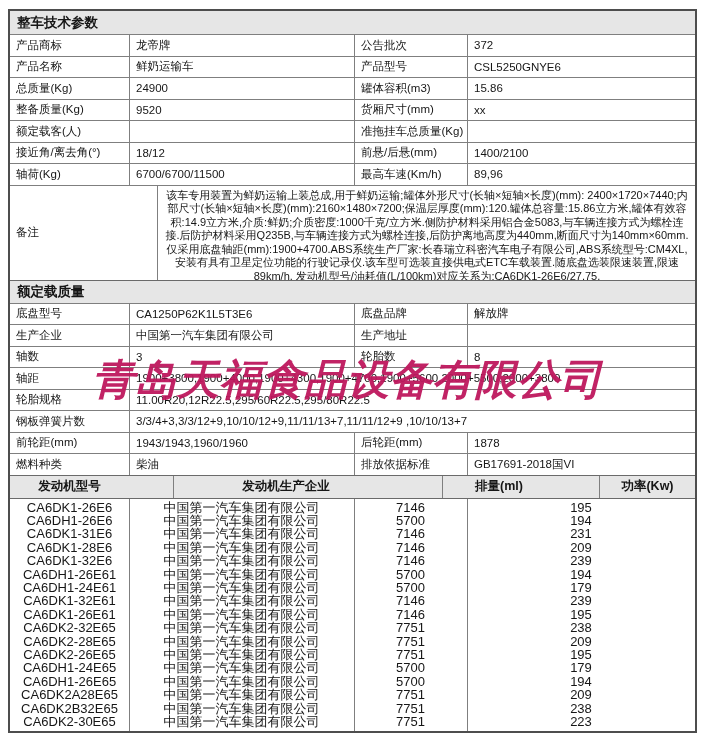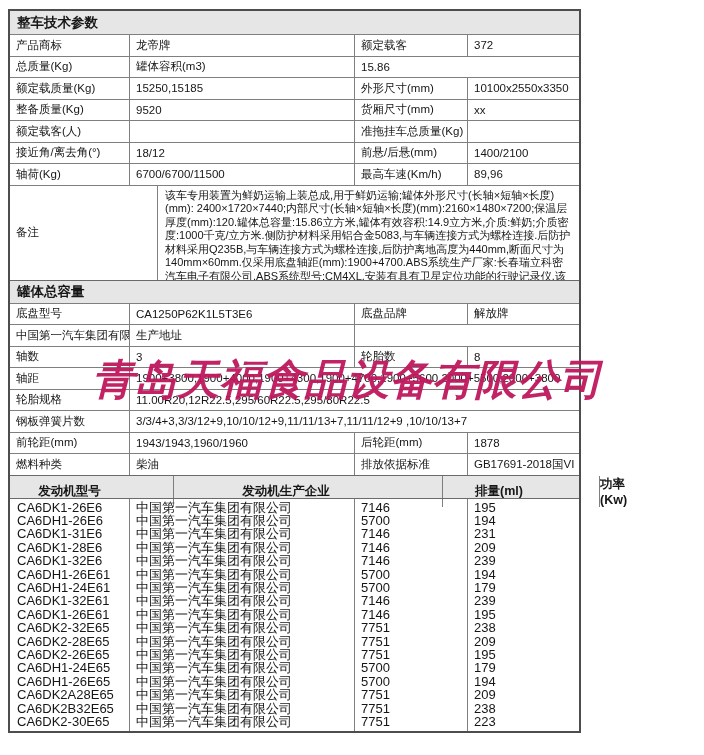--- a/index.html
+++ b/index.html
@@ -1,17 +1,17 @@
 <!DOCTYPE html>
 <html><head>
 <meta charset="utf-8">
 <style>
   html,body{margin:0;padding:0;background:#ffffff;}
   body{width:704px;height:755px;font-family:"Liberation Sans","DejaVu Sans",sans-serif;color:#161616;position:relative;overflow:hidden;}
-  .sheet{position:absolute;left:8px;top:9px;width:573px;box-sizing:border-box;border:2px solid #4d4d4d;background:#ffffff;}
+  .sheet{position:absolute;left:8px;top:9px;width:689px;box-sizing:border-box;border:2px solid #4d4d4d;background:#ffffff;text-align:center;}
   .sec-title{height:23px;box-sizing:border-box;background:#e6e6e6;border-top:1px solid #6a6a6a;display:flex;align-items:center;padding:0 7px;font-weight:bold;font-size:13.5px;}
   .sheet > .sec-title:first-child{border-top:none;}
   .row{display:grid;grid-template-columns:119px 225px 113px 1fr;height:21.5px;box-sizing:border-box;border-top:1px solid #7f7f7f;}
   .row.wide{grid-template-columns:119px 1fr;}
   .row.tall{height:95px;}
   .cell{box-sizing:border-box;padding:0 6px;display:flex;align-items:center;font-size:11.5px;white-space:nowrap;overflow:hidden;}
   .row .cell + .cell{border-left:1px solid #7f7f7f;}
   .remark-text{white-space:normal;display:block;font-size:11px;line-height:13.5px;padding:3px 6px 2px 7px;overflow:hidden;margin-left:28px;}
   .engine-head{display:grid;grid-template-columns:119px 225px 113px 1fr;height:23px;box-sizing:border-box;background:#e6e6e6;border-top:1px solid #6a6a6a;font-weight:bold;font-size:12.5px;gap:44px;}
   .engine-head .hcell{display:flex;align-items:center;justify-content:center;box-sizing:border-box;}
@@ -27,33 +27,34 @@
 <body>
 
 <div class="sheet">
   <div class="sec-title">
     <span>整车技术参数</span>
   </div>
   <div id="vehicle-rows">
       <div class="row">
         <div class="cell">产品商标</div>
         <div class="cell">龙帝牌</div>
-        <div class="cell">额定载客</div>
+        <div class="cell">公告批次</div>
         <div class="cell">372</div>
       </div>
       <div class="row">
+        <div class="cell">产品名称</div>
+        <div class="cell">鲜奶运输车</div>
+        <div class="cell">产品型号</div>
+        <div class="cell">CSL5250GNYE6</div>
+      </div>
+      <div class="row">
         <div class="cell">总质量(Kg)</div>
+        <div class="cell">24900</div>
         <div class="cell">罐体容积(m3)</div>
         <div class="cell">15.86</div>
-      </div>
-      <div class="row">
-        <div class="cell">额定载质量(Kg)</div>
-        <div class="cell">15250,15185</div>
-        <div class="cell">外形尺寸(mm)</div>
-        <div class="cell">10100x2550x3350</div>
       </div>
       <div class="row">
         <div class="cell">整备质量(Kg)</div>
         <div class="cell">9520</div>
         <div class="cell">货厢尺寸(mm)</div>
         <div class="cell">xx</div>
       </div>
       <div class="row">
         <div class="cell">额定载客(人)</div>
         <div class="cell"></div>
@@ -72,30 +73,31 @@
         <div class="cell">最高车速(Km/h)</div>
         <div class="cell">89,96</div>
       </div>
       <div class="row wide tall">
         <div class="cell">备注</div>
         <div class="cell remark-text">该车专用装置为鲜奶运输上装总成,用于鲜奶运输;罐体外形尺寸(长轴×短轴×长度)(mm): 2400×1720×7440;内部尺寸(长轴×短轴×长度)(mm):2160×1480×7200;保温层厚度(mm):120.罐体总容量:15.86立方米,罐体有效容积:14.9立方米,介质:鲜奶;介质密度:1000千克/立方米.侧防护材料采用铝合金5083,与车辆连接方式为螺栓连接.后防护材料采用Q235B,与车辆连接方式为螺栓连接,后防护离地高度为440mm,断面尺寸为140mm×60mm.仅采用底盘轴距(mm):1900+4700.ABS系统生产厂家:长春瑞立科密汽车电子有限公司,ABS系统型号:CM4XL,安装有具有卫星定位功能的行驶记录仪.该车型可选装直接供电式ETC车载装置.随底盘选装限速装置,限速89km/h. 发动机型号/油耗值(L/100km)对应关系为:CA6DK1-26E6/27.75.</div>
       </div>
     </div>
 
   <div class="sec-title">
-    <span>罐体总容量</span>
+    <span>额定载质量</span>
   </div>
   <div id="chassis-rows">
       <div class="row">
         <div class="cell">底盘型号</div>
         <div class="cell">CA1250P62K1L5T3E6</div>
         <div class="cell">底盘品牌</div>
         <div class="cell">解放牌</div>
       </div>
       <div class="row">
+        <div class="cell">生产企业</div>
         <div class="cell">中国第一汽车集团有限公司</div>
         <div class="cell">生产地址</div>
         <div class="cell"></div>
       </div>
       <div class="row">
         <div class="cell">轴数</div>
         <div class="cell">3</div>
         <div class="cell">轮胎数</div>
         <div class="cell">8</div>
       </div>

